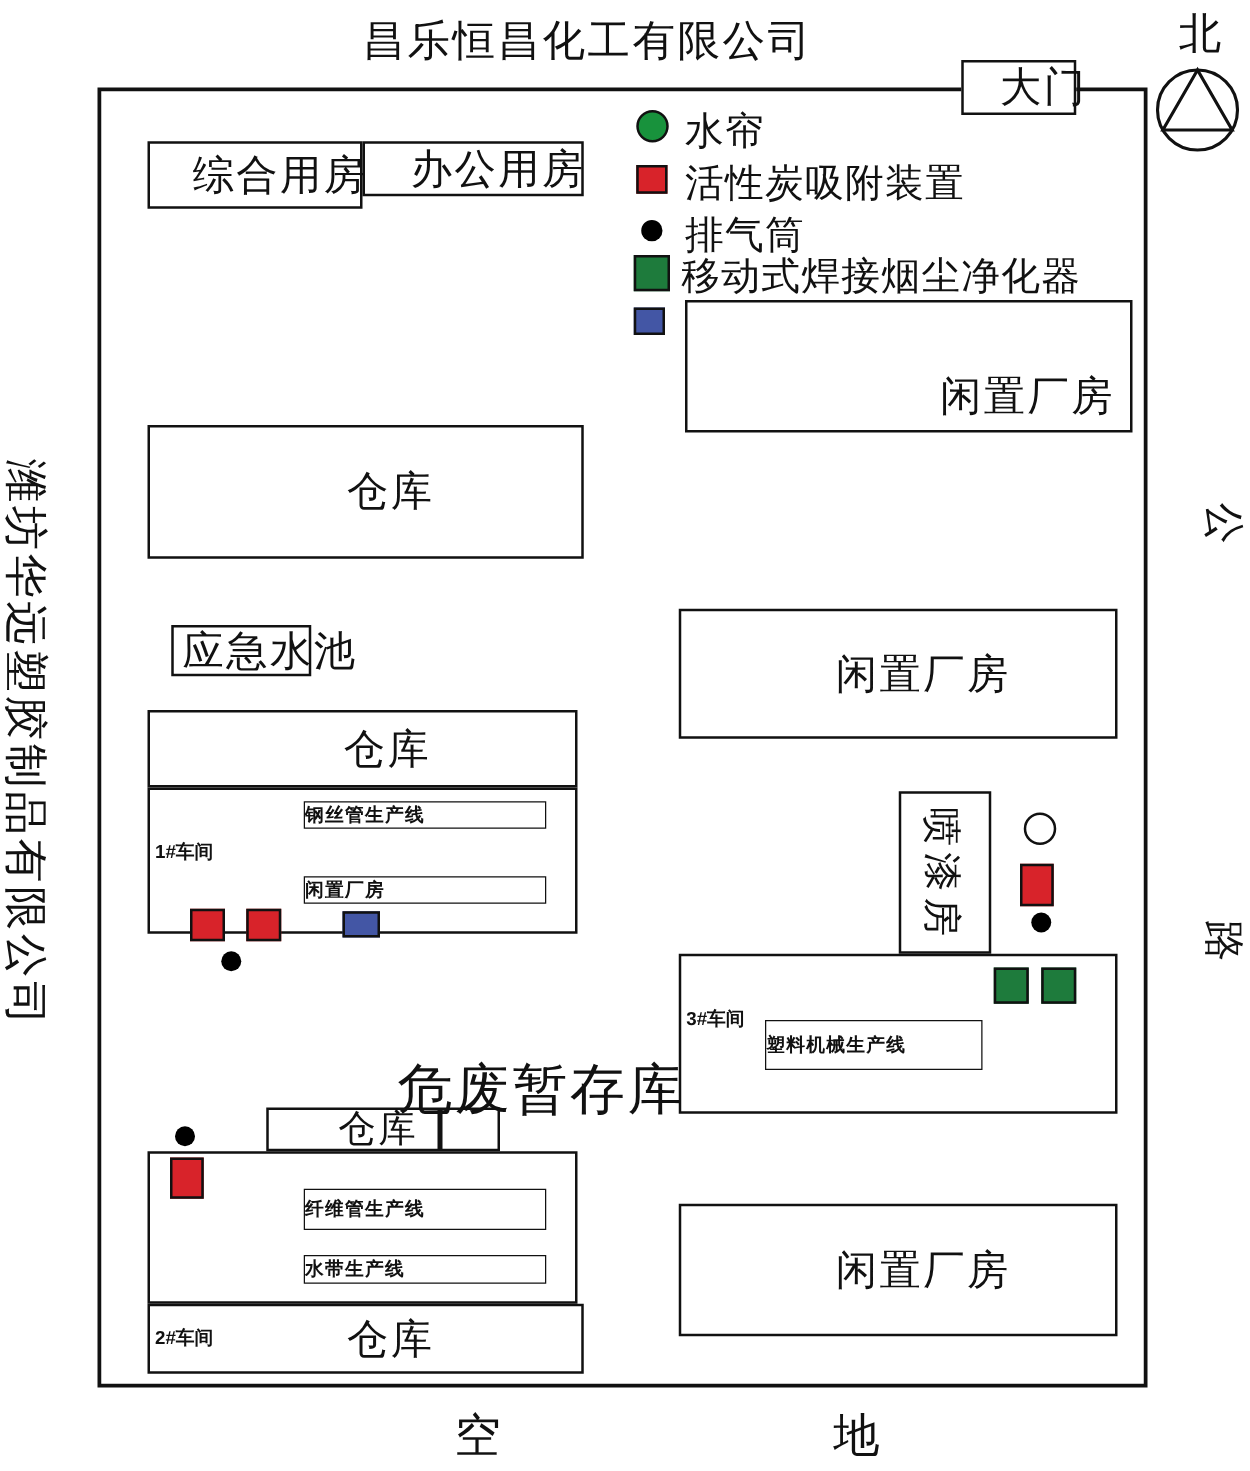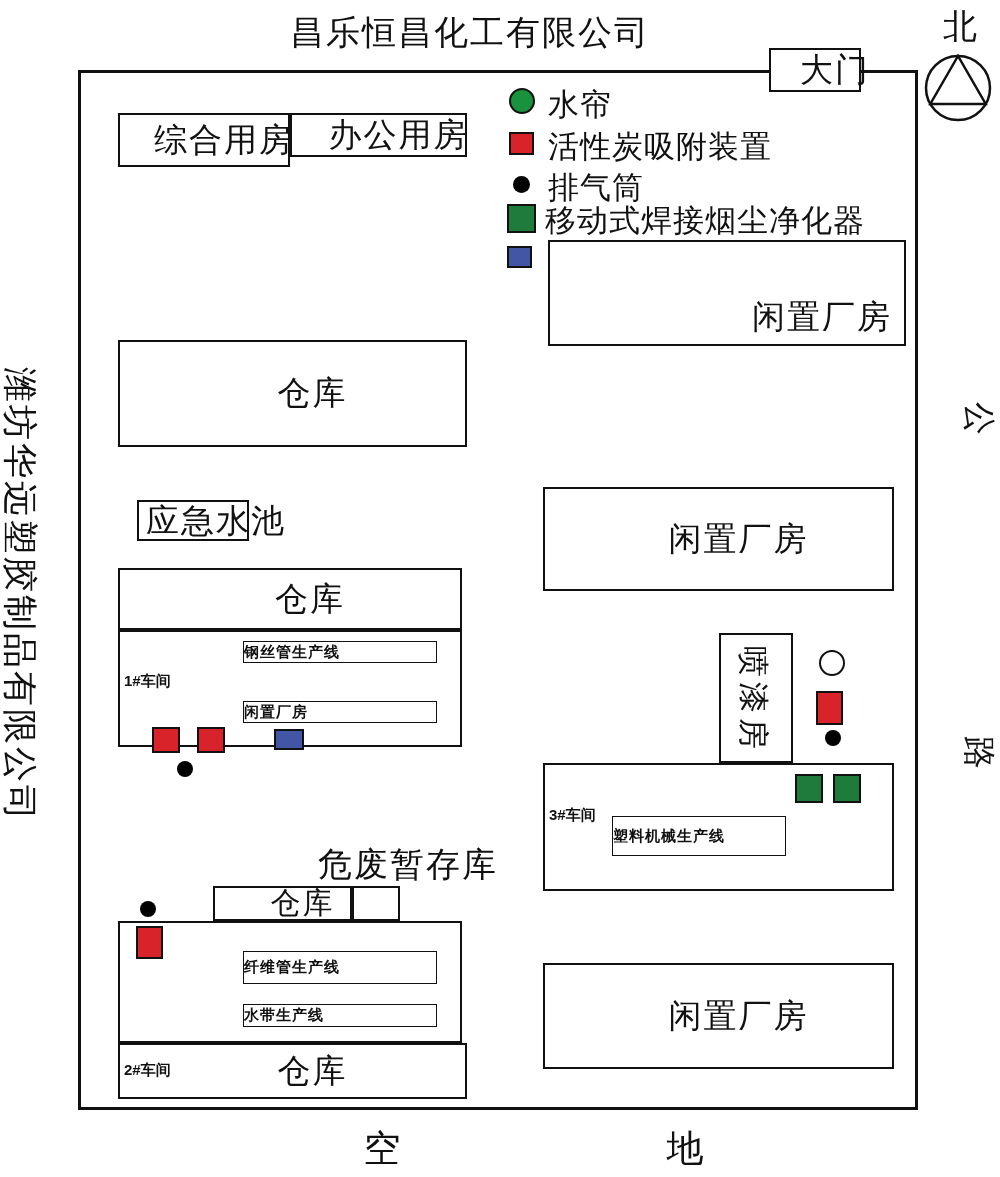--- a/index.html
+++ b/index.html
@@ -64,21 +64,21 @@
 
   <div class="box" style="left:719px; top:633px; width:74px; height:130px;"></div>
   <div class="vrot" style="left:772px; top:646px; font-size:31px; letter-spacing:5px; line-height:38px;">喷漆房</div>
 
   <div class="box" style="left:543px; top:763px; width:351px; height:128px;"></div>
   <div class="corner-lbl" style="left:549px; top:766px;">3#车间</div>
   <div class="linebox" style="left:612px; top:816px; width:174px; height:40px;">
     <span class="sm">塑料机械生产线</span>
   </div>
 
-  <div class="abs lbl" style="left:318px; top:842px; font-size:34px;">危废暂存库</div>
+  <div class="abs lbl" style="left:318px; top:842px; font-size:44px;">危废暂存库</div>
   <div class="box center" style="left:213px; top:886px; width:139px; height:35px;">
     <span class="lbl" style="font-size:30px;">仓库</span>
   </div>
   <div class="box" style="left:352px; top:886px; width:48px; height:35px;"></div>
 
   <div class="box" style="left:118px; top:921px; width:344px; height:122px;"></div>
   <div class="linebox" style="left:243px; top:951px; width:194px; height:33px;">
     <span class="sm">纤维管生产线</span>
   </div>
   <div class="linebox" style="left:243px; top:1004px; width:194px; height:23px;">

